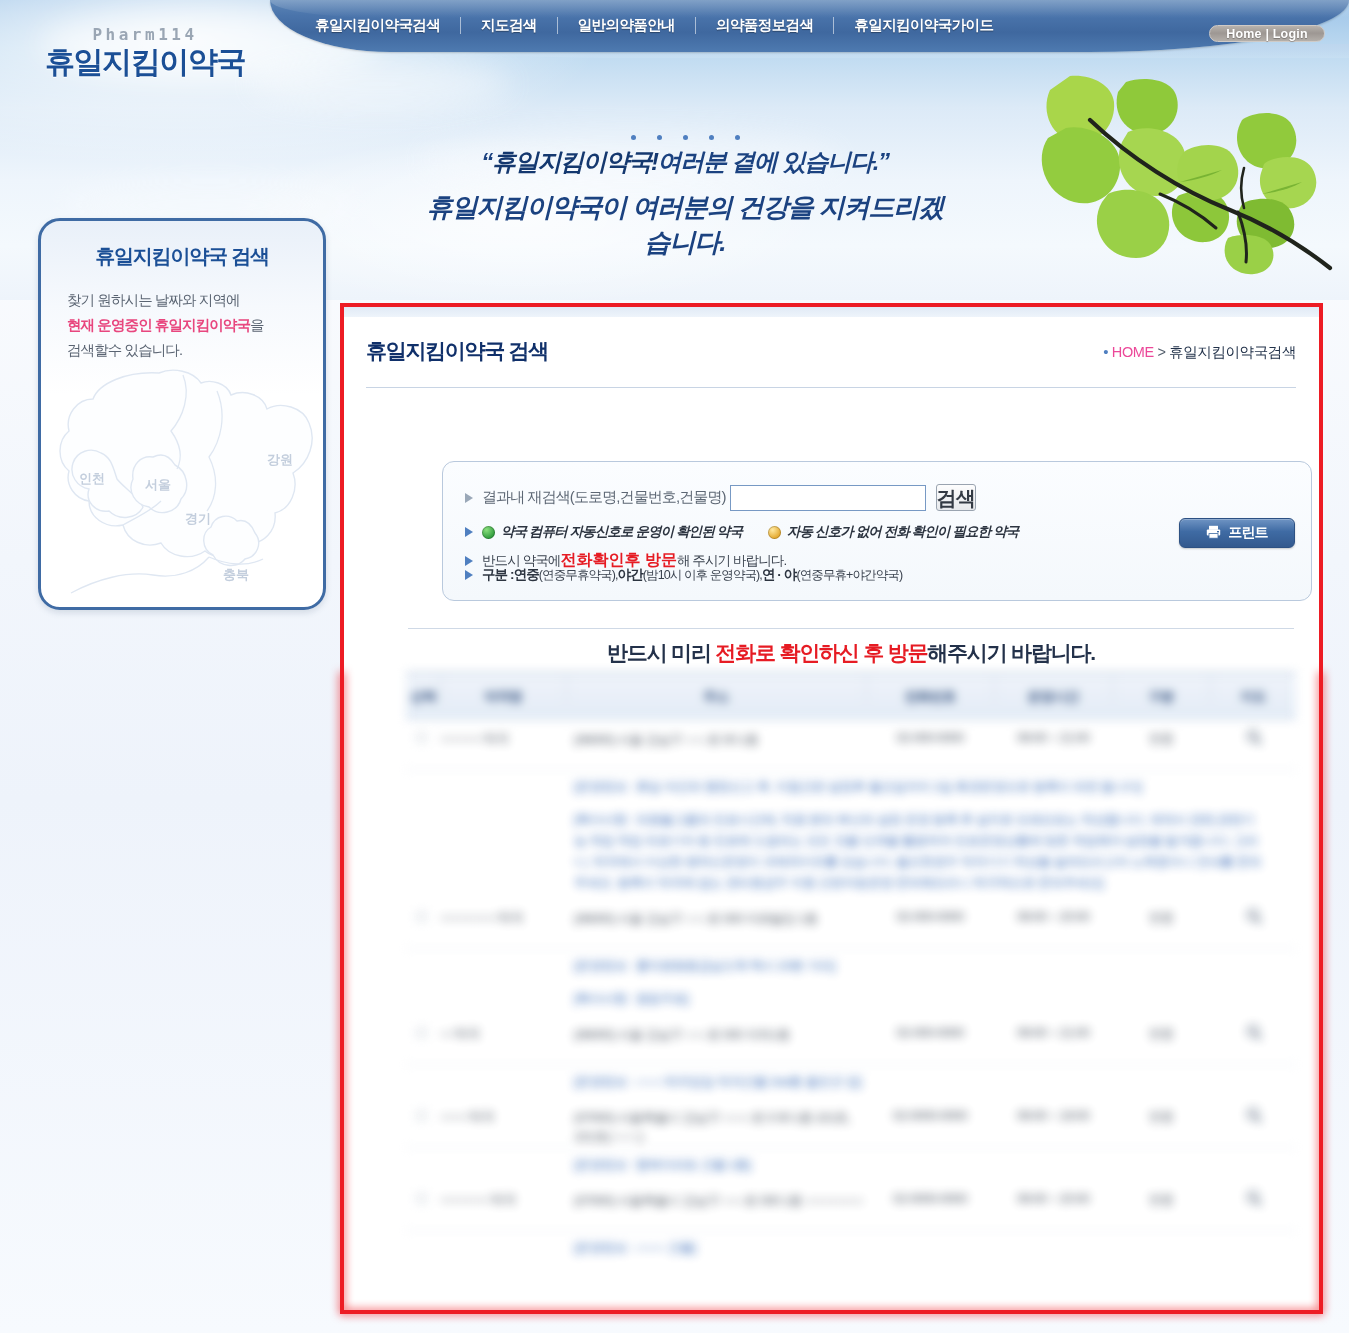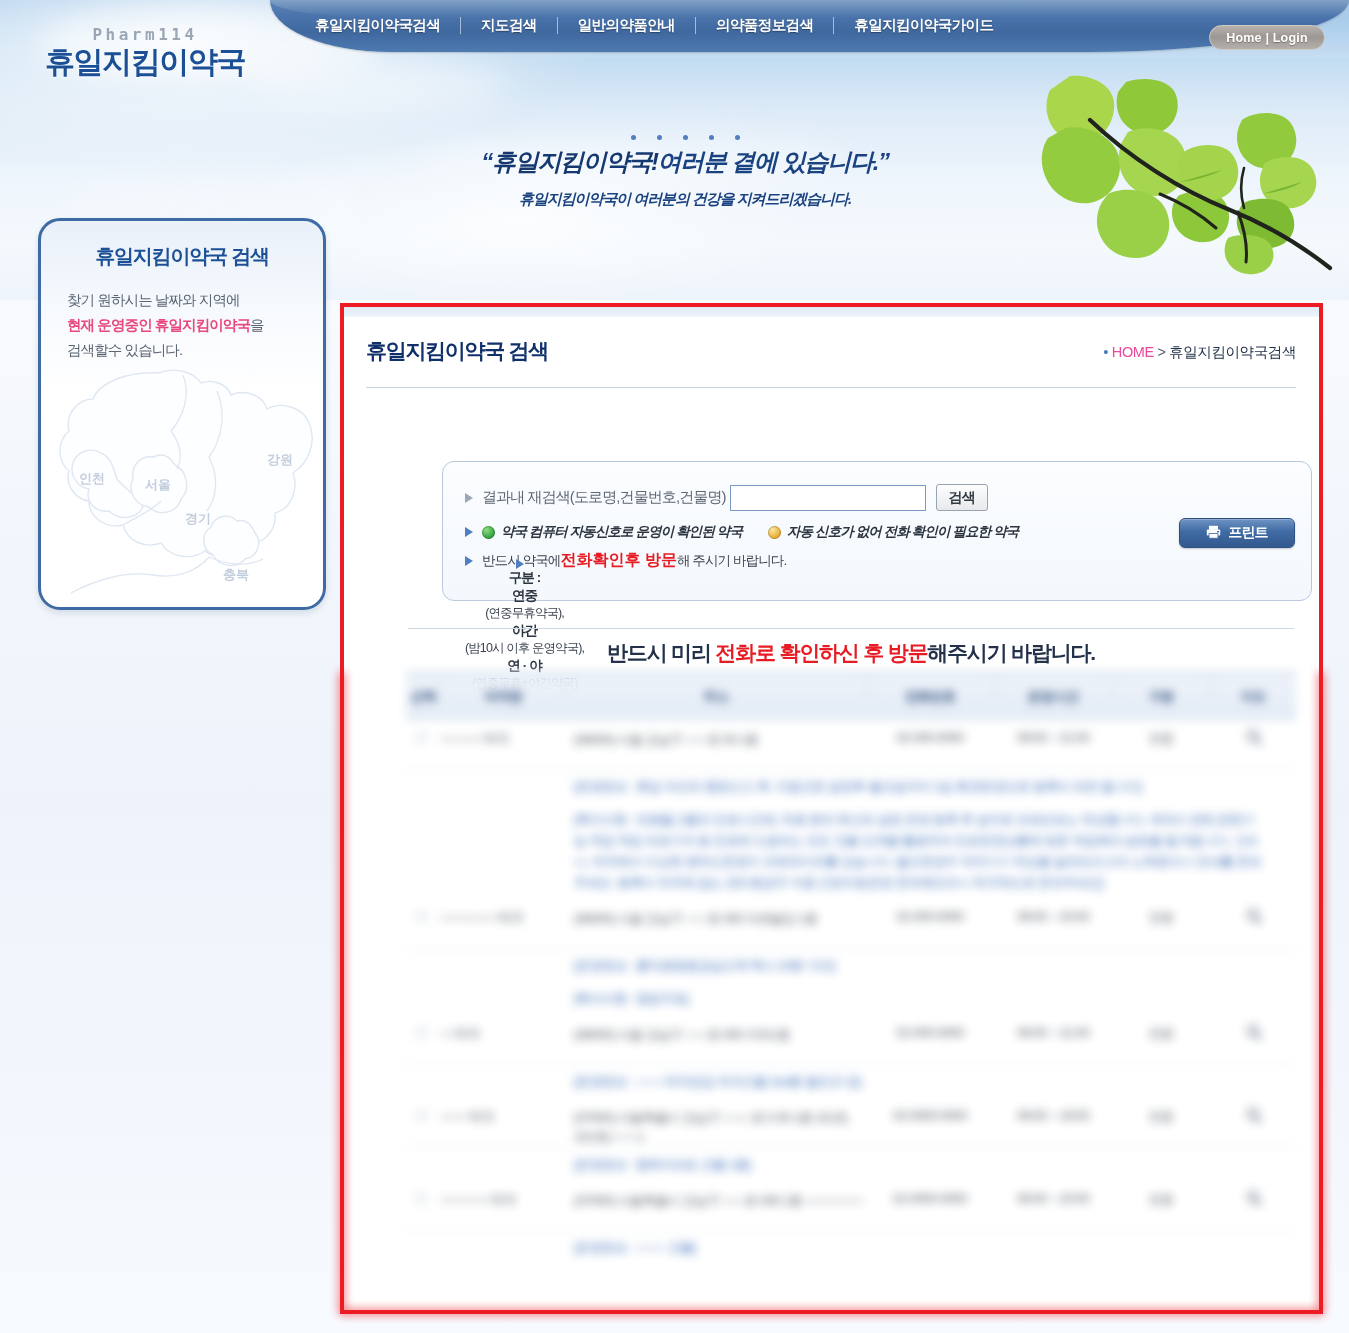--- a/index.html
+++ b/index.html
@@ -76,21 +76,21 @@
     cursor: pointer;
     white-space: nowrap;
   }
   .nav-sep {
     width: 1px; height: 17px;
     background: rgba(255,255,255,0.55);
   }
 
   #home-login {
     position: absolute; left: 1209px; top: 25px;
-    width: 116px; height: 25px;
+    width: 116px; height: 17px;
     border-radius: 13px;
     background: linear-gradient(180deg, #b7b2ad 0%, #9d9793 48%, #b4afaa 100%);
     border: 1px solid #cfcac6;
     display: flex; align-items: center; justify-content: center;
     color: #ffffff; font-size: 12.5px; font-weight: bold;
     letter-spacing: 0.2px;
     text-shadow: 0 1px 1px rgba(0,0,0,0.3);
     cursor: pointer;
   }
 
@@ -112,21 +112,21 @@
 
   
   #hero { position: absolute; left: 425px; top: 135px; width: 520px; text-align: center; font-style: italic; }
   #hero-dots { display:flex; justify-content:center; gap:21px; margin-bottom: 6px; }
   #hero-dots i { width:5px;height:5px;border-radius:50%;background:#4f7fc0; display:block; }
   #hero-line1 {
     font-size: 24px; font-weight: bold; letter-spacing: -1.3px; color: #1b4280;
   }
   #hero-line1 .accent { color: #14386f; }
   #hero-line2 {
-    font-size: 15px; font-weight: bold; letter-spacing: -1.1px; color: #1b4280;
+    font-size: 26px; font-weight: bold; letter-spacing: -1.1px; color: #1b4280;
     margin-top: 12px;
   }
   #hero-line2 .light { font-weight: bold; }
 
   
   #leaves { position: absolute; left: 1030px; top: 62px; width: 310px; height: 215px; }
 
   
   #sidebar {
     position: absolute; left: 38px; top: 218px;
@@ -207,31 +207,31 @@
     width: 196px; height: 26px;
     border: 1px solid #7799c4;
     background:#ffffff;
     margin-left: 4px;
     font-size: 13px;
     padding: 0 5px;
     outline: none;
   }
   #research-btn {
     margin-left: 10px;
-    height: 27px; padding: 0 12px;
+    height: 27px; padding: 0 0;
     border: 1px solid #9aa4b0;
     border-radius: 3px;
     background: linear-gradient(180deg,#fdfdfd,#e7e9ec);
-    font-size: 14px; font-weight: bold; letter-spacing:-0.8px;
+    font-size: 20px; font-weight: bold; letter-spacing:-0.8px;
     color: #333a44; cursor: pointer;
     font-family: "Liberation Sans", sans-serif;
   }
   #ib-row2 { top: 61px; font-style: italic; }
   #ib-row3 { top: 88px; }
-  #ib-row4 { top: 97px; flex-direction: column; }
+  #ib-row4 { top: 104px; }
   .ib-text { font-size: 13.5px; letter-spacing:-0.9px; color:#2c3440; font-weight:bold; }
   .ib-text.reg { font-weight: normal; color:#3b434f; }
   .red { color:#e61b23; font-weight:bold; }
   .dot-icon {
     display:inline-block; width:13px;height:13px;border-radius:50%;
     margin-right:6px; vertical-align:-2px;
     box-shadow: inset 0 0 0 1px rgba(0,0,0,0.2);
   }
   .dot-green { background: radial-gradient(circle at 35% 30%, #8be07e, #2f9b3c 70%); }
   .dot-yellow { background: radial-gradient(circle at 35% 30%, #ffe9a0, #e3a72c 70%); }

